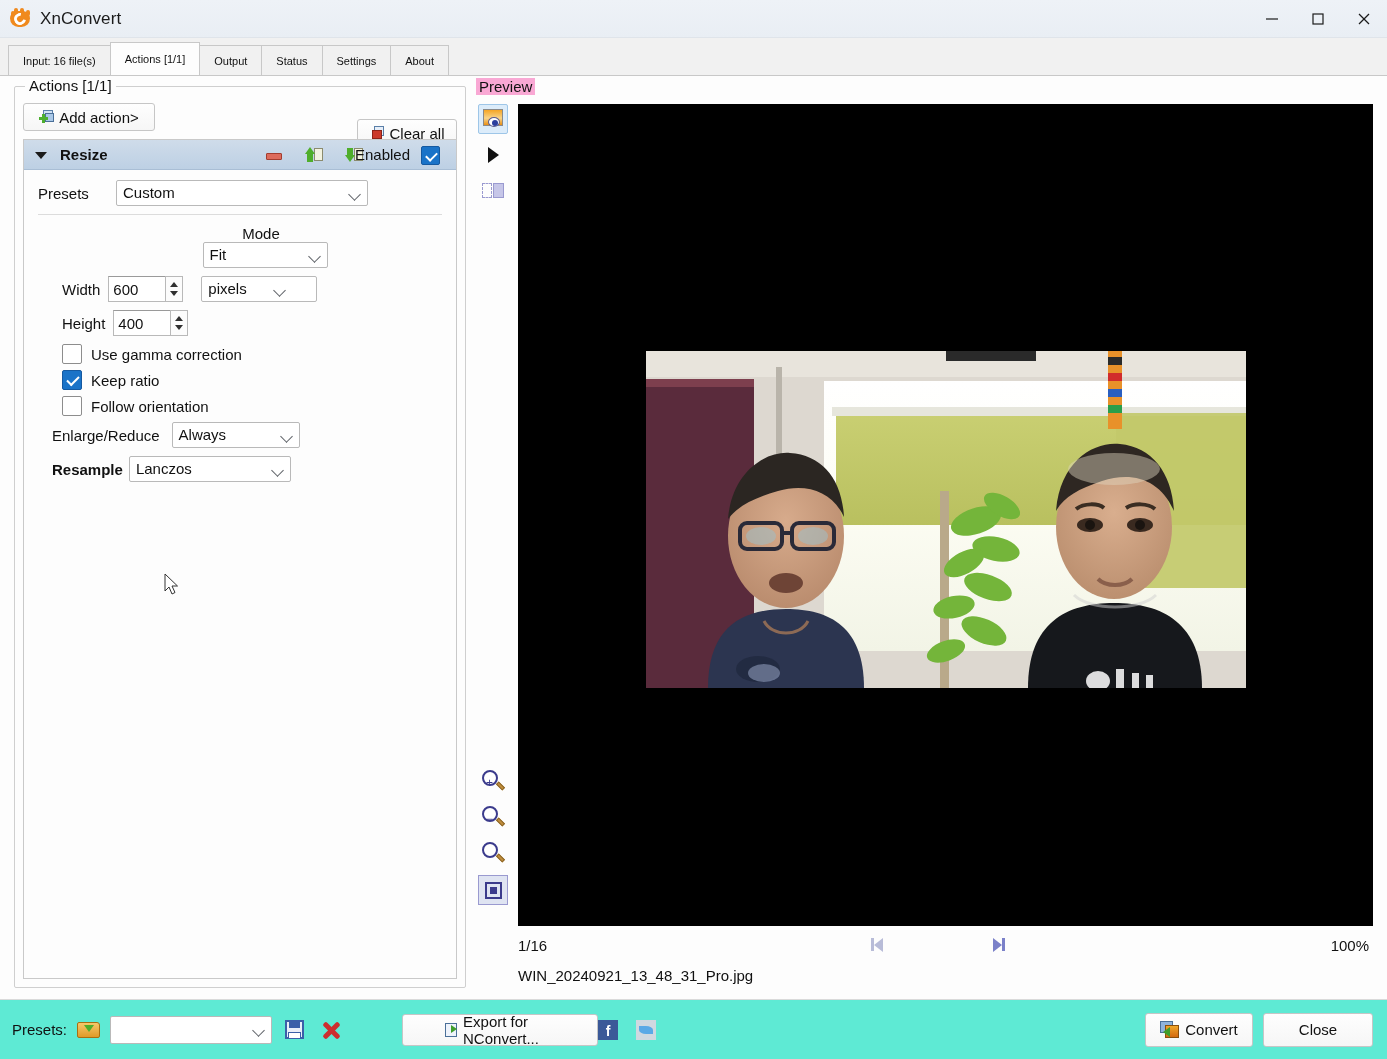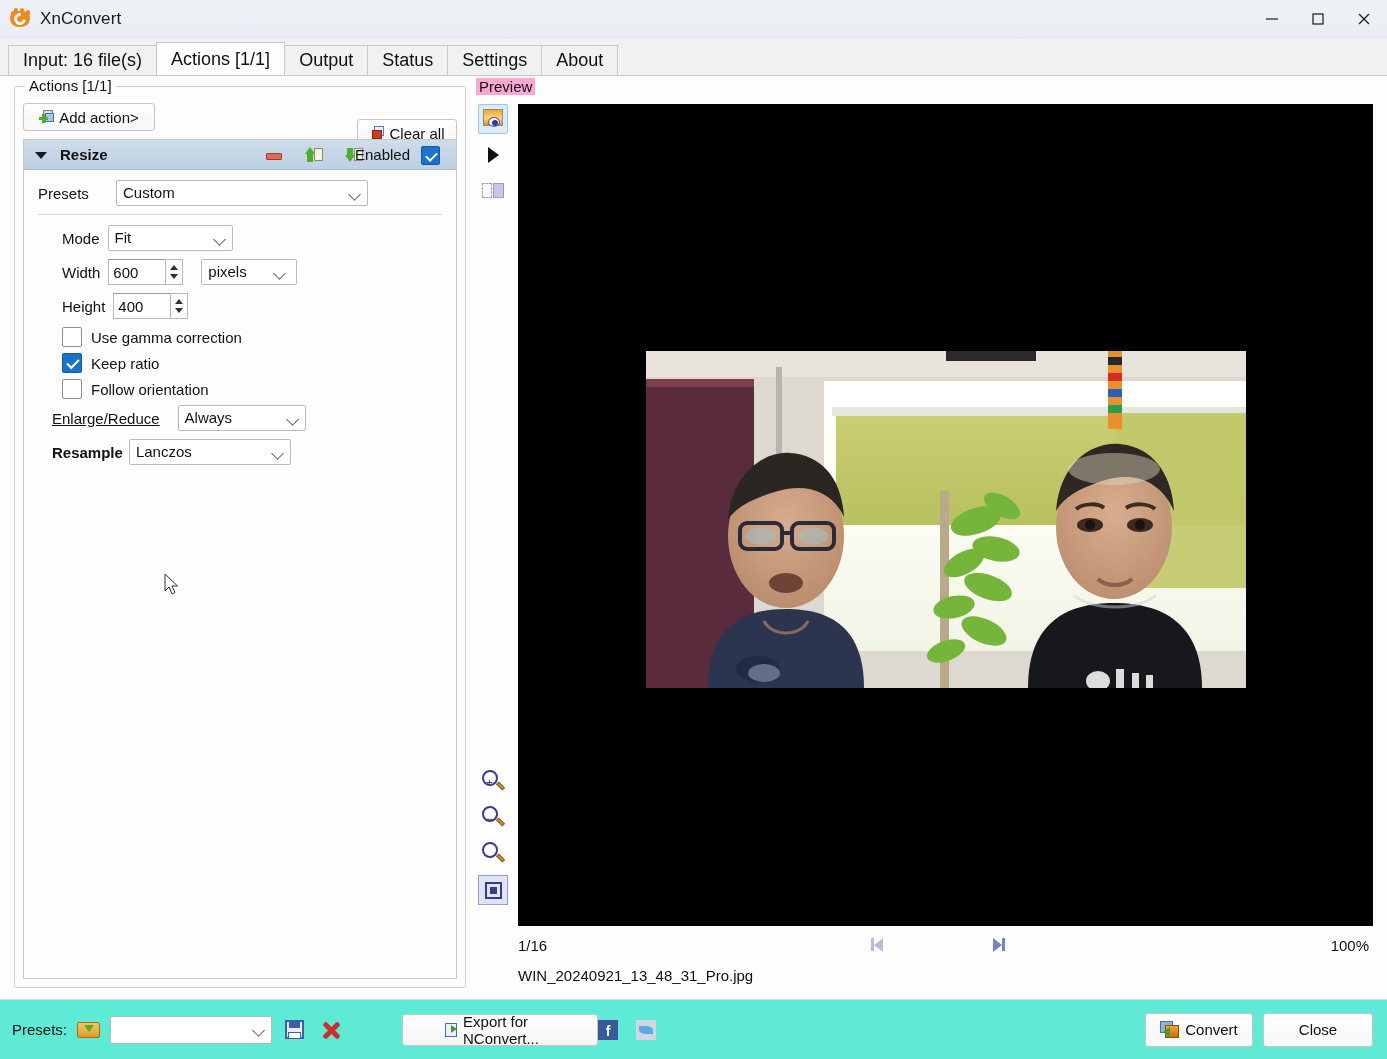--- a/index.html
+++ b/index.html
@@ -46,21 +46,21 @@
     font-size:15px; color:#1b1b1b;
   }
   .win-btn svg { display:block; }
   
   #tabbar {
     height:38px; background:#f1f1f1; display:flex; align-items:flex-end;
     padding-left:8px; border-bottom:1px solid #c8c8c8; position:relative;
   }
   .tab {
     height:30px; padding:0 14px; display:flex; align-items:center;
-    font-size:18px; color:#111; background:#f1f1f1;
+    font-size:11px; color:#111; background:#f1f1f1;
     border:1px solid #c8c8c8; border-bottom:none; margin-right:-1px;
     position:relative;
   }
   .tab.active {
     background:#fdfdfd; height:33px; z-index:3;
     border-color:#c8c8c8;
   }
   
   #content { position:absolute; left:0; top:76px; right:0; bottom:59px; background:#fdfdfd; }
   #content:after{
@@ -334,38 +334,38 @@
       <div id="action-body">
         <div class="row" style="margin-left:14px;">
           <span class="lbl" style="width:70px;text-align:left;margin-right:8px;">Presets</span>
           <span class="selwrap" style="width:252px;">
             <div class="fakeselect" style="width:252px;line-height:24px;">Custom</div>
           </span>
         </div>
 
         <div class="sep"></div>
 
-        <div class="row" style="margin-left:38px;">
+        <div class="row" style="margin-left:50px;flex-direction:column;">
           <span class="lbl" style="margin-right:8px;">Mode</span>
           <span class="selwrap" style="width:125px;">
             <div class="fakeselect" style="width:125px;line-height:24px;">Fit</div>
           </span>
         </div>
 
         <div class="row" style="margin-left:38px;">
           <span class="lbl" style="margin-right:8px;">Width</span>
           <span style="display:inline-flex;">
             <input class="txt" style="width: 57px;" value="600">
             <span class="spin">
                 <span class="up"></span>
                 <span class="dn"></span>
               </span>
           </span>
           <span class="selwrap" style="width:92px;margin-left:18px;">
-            <div class="fakeselect" style="width:96px;line-height:24px;">pixels</div>
+            <div class="fakeselect" style="width:116px;line-height:24px;">pixels</div>
           </span>
         </div>
 
         <div class="row" style="margin-left:38px;">
           <span class="lbl" style="margin-right:8px;">Height</span>
           <span style="display:inline-flex;">
             <input class="txt" style="width: 57px;" value="400">
             <span class="spin">
                 <span class="up"></span>
                 <span class="dn"></span>
@@ -380,21 +380,21 @@
         <div class="cbrow" style="margin-left:38px;">
           <span class="cb on"></span>
           <span class="lbl">Keep ratio</span>
         </div>
         <div class="cbrow" style="margin-left:38px;">
           <span class="cb"></span>
           <span class="lbl">Follow orientation</span>
         </div>
 
         <div class="row" style="margin-left:28px;margin-top:4px;">
-          <span class="lbl" style="margin-right:18px;text-decoration:underline;">Enlarge/Reduce</span>
+          <span class="lbl" style="margin-right:12px;">Enlarge/Reduce</span>
           <span class="selwrap" style="width:128px;">
             <div class="fakeselect" style="width:128px;line-height:24px;">Always</div>
           </span>
         </div>
 
         <div class="row" style="margin-left:28px;">
           <span class="lbl" style="margin-right:6px;font-weight:bold;">Resample</span>
           <span class="selwrap" style="width:162px;">
             <div class="fakeselect" style="width:162px;line-height:24px;">Lanczos</div>
           </span>

